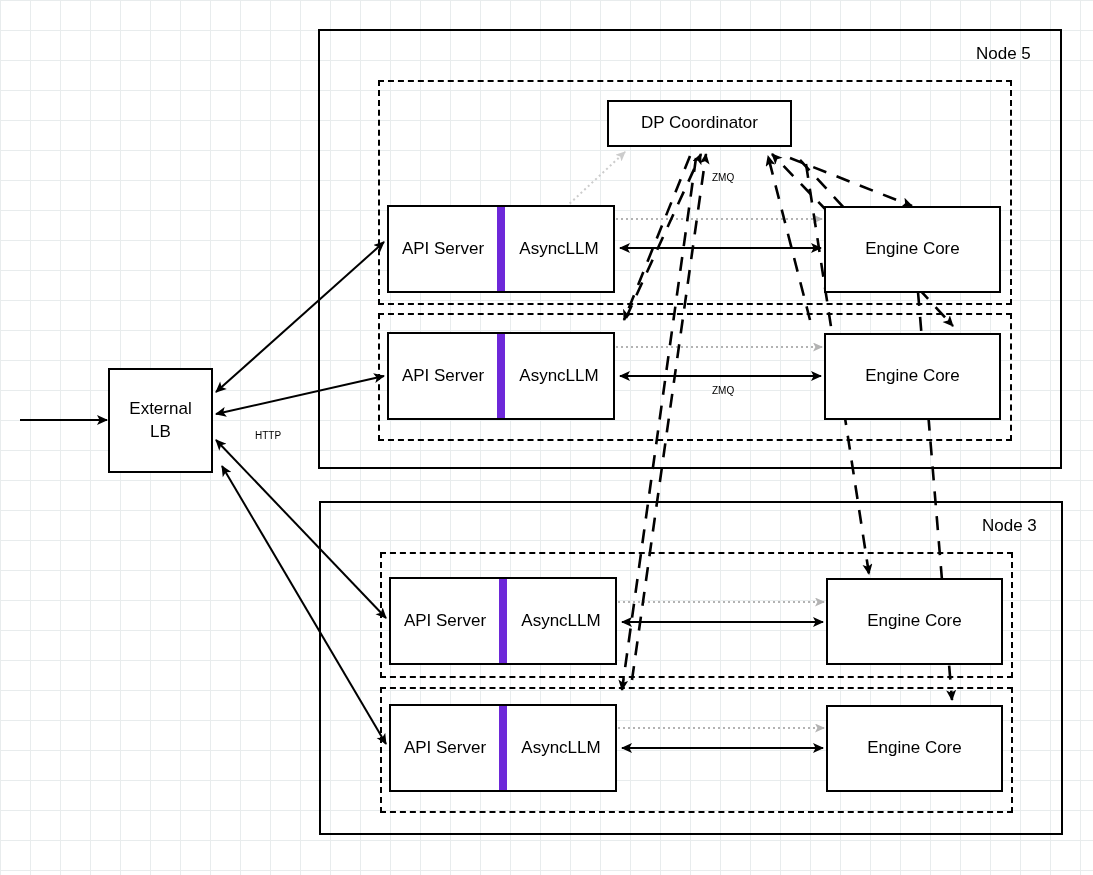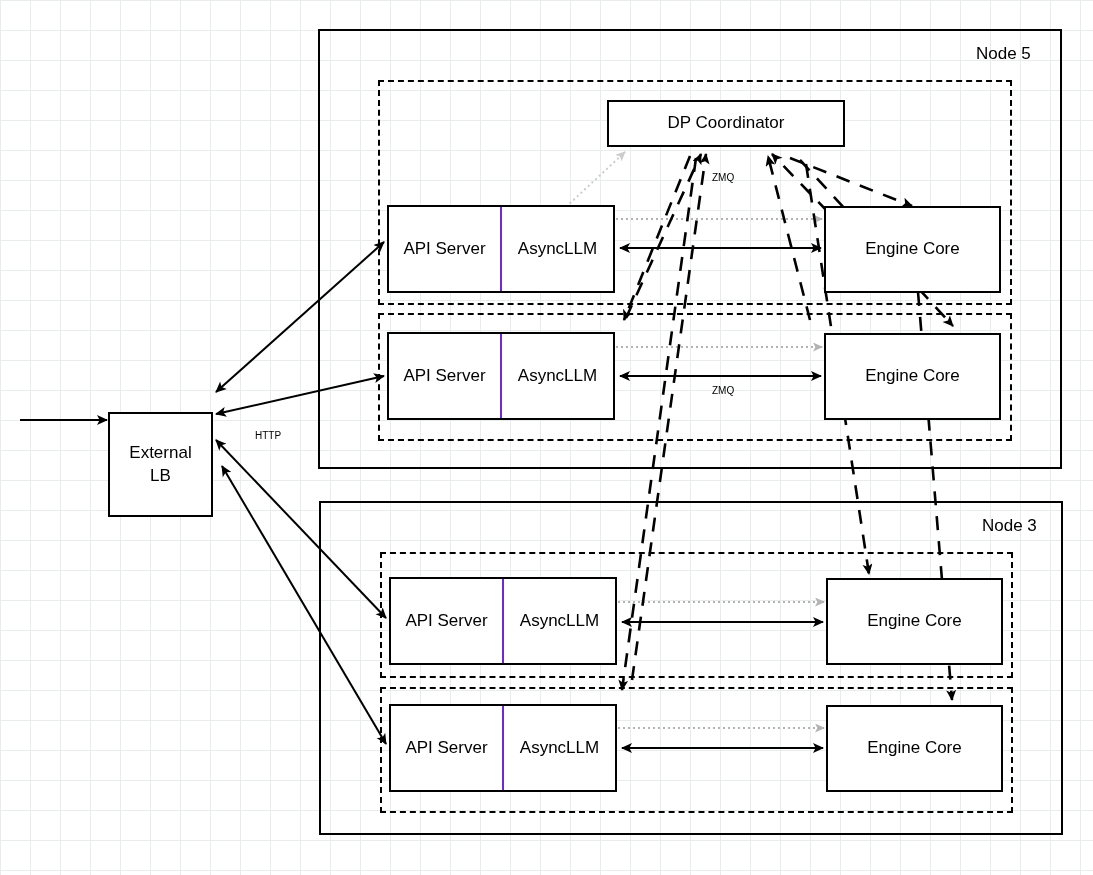--- a/index.html
+++ b/index.html
@@ -56,21 +56,21 @@
   .unit-half {
     flex: 1 1 50%;
     display: flex;
     align-items: center;
     justify-content: center;
     font-size: 17px;
     color: #000000;
     white-space: nowrap;
   }
   .unit-half.left {
-    border-right: 2px solid #6d28d9;
+    border-right: 8px solid #6d28d9;
   }
   .plain-box {
     position: absolute;
     border: 2px solid #000000;
     background: #ffffff;
     box-sizing: border-box;
     display: flex;
     align-items: center;
     justify-content: center;
     text-align: center;
@@ -152,21 +152,21 @@
     <line x1="800" y1="160" x2="953" y2="326" stroke="#000000" stroke-width="2.6" stroke-dasharray="14,11" marker-end="url(#arrowBlack)"></line>
 
     <line x1="806" y1="164" x2="869" y2="574" stroke="#000000" stroke-width="2.6" stroke-dasharray="14,11" marker-end="url(#arrowBlack)"></line>
 
     <line x1="918" y1="292" x2="952" y2="700" stroke="#000000" stroke-width="2.6" stroke-dasharray="14,11" marker-end="url(#arrowBlack)"></line>
   </svg>
 
   <div class="node-box" style="left:318px; top:29px; width:744px; height:440px;"></div>
   <div class="node-label" style="left:976px; top:44px;">Node 5</div>
 
-  <div class="plain-box" style="left:607px; top:100px; width:238px; height:47px;">DP Coordinator</div>
+  <div class="plain-box" style="left:607px; top:100px; width:185px; height:47px;">DP Coordinator</div>
 
   <div class="dashed-group" style="left:378px; top:80px; width:634px; height:225px;"></div>
   <div class="unit-box" style="left:387px; top:205px; width:228px; height:88px;">
     <div class="unit-half left">API Server</div>
     <div class="unit-half">AsyncLLM</div>
   </div>
   <div class="plain-box" style="left:824px; top:206px; width:177px; height:87px;">Engine Core</div>
 
   <div class="dashed-group" style="left:378px; top:313px; width:634px; height:128px;"></div>
   <div class="unit-box" style="left:387px; top:332px; width:228px; height:88px;">
@@ -185,21 +185,21 @@
   </div>
   <div class="plain-box" style="left:826px; top:578px; width:177px; height:87px;">Engine Core</div>
 
   <div class="dashed-group" style="left:380px; top:687px; width:633px; height:126px;"></div>
   <div class="unit-box" style="left:389px; top:704px; width:228px; height:88px;">
     <div class="unit-half left">API Server</div>
     <div class="unit-half">AsyncLLM</div>
   </div>
   <div class="plain-box" style="left:826px; top:705px; width:177px; height:87px;">Engine Core</div>
 
-  <div class="plain-box" style="left:108px; top:368px; width:105px; height:105px; flex-direction:column;margin-top:44px;">
+  <div class="plain-box" style="left:108px; top:368px; width:105px; height:105px; flex-direction:column;">
     <span>External</span>
     <span>LB</span>
   </div>
 
   <div class="edge-label" style="left:255px; top:430px;">HTTP</div>
   <div class="edge-label" style="left:712px; top:172px;">ZMQ</div>
   <div class="edge-label" style="left:712px; top:385px;">ZMQ</div>
 
 </div>
 

